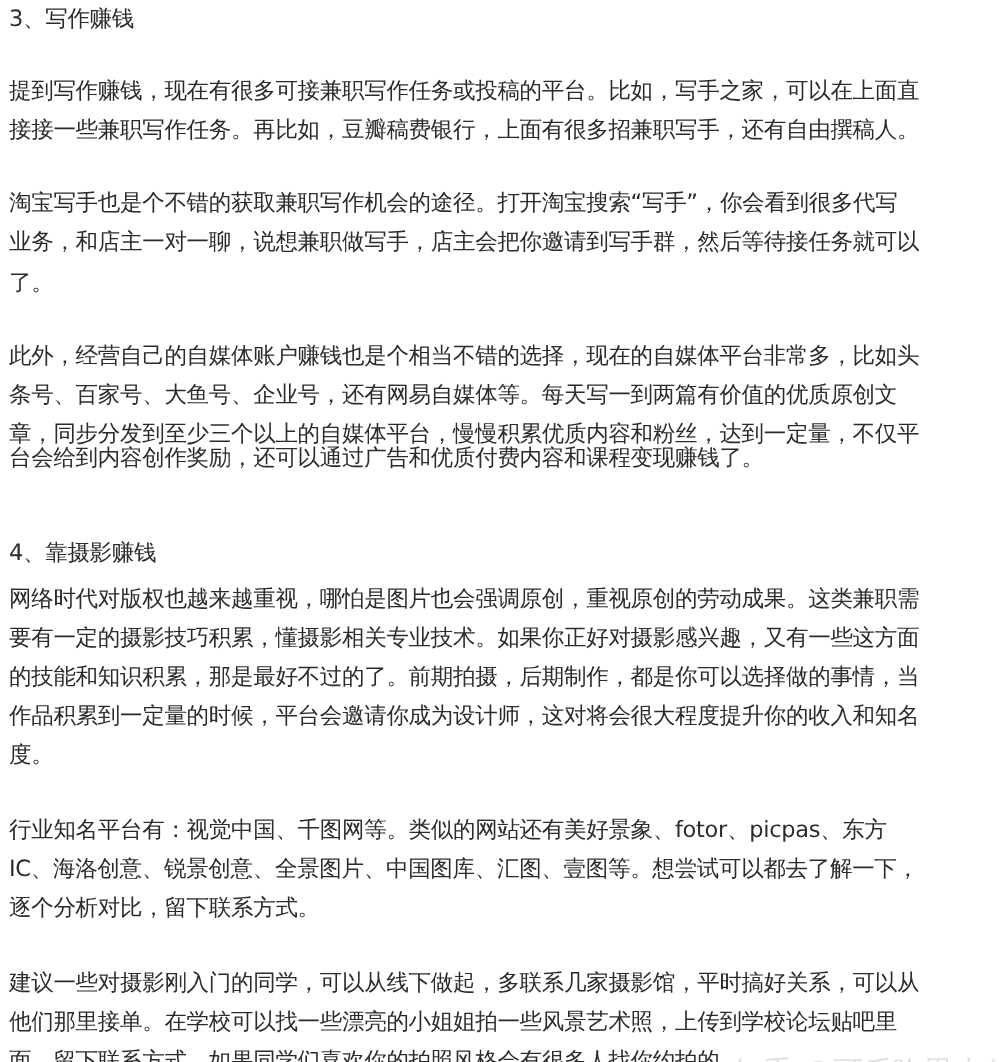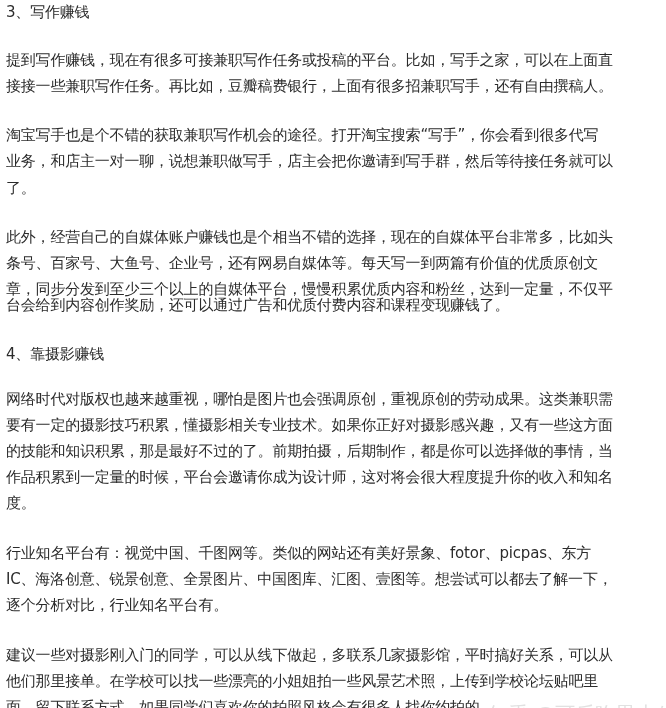--- a/index.html
+++ b/index.html
@@ -31,30 +31,30 @@
 
   <div class="line" style="top:122px">淘宝写手也是个不错的获取兼职写作机会的途径。打开淘宝搜索“写手”，你会看到很多代写</div>
   <div class="line" style="top:148px">业务，和店主一对一聊，说想兼职做写手，店主会把你邀请到写手群，然后等待接任务就可以</div>
   <div class="line" style="top:175px">了。</div>
 
   <div class="line" style="top:224px">此外，经营自己的自媒体账户赚钱也是个相当不错的选择，现在的自媒体平台非常多，比如头</div>
   <div class="line" style="top:250px">条号、百家号、大鱼号、企业号，还有网易自媒体等。每天写一到两篇有价值的优质原创文</div>
   <div class="line" style="top:276px">章，同步分发到至少三个以上的自媒体平台，慢慢积累优质内容和粉丝，达到一定量，不仅平</div>
   <div class="line" style="top:292px">台会给到内容创作奖励，还可以通过广告和优质付费内容和课程变现赚钱了。</div>
 
-  <div class="line" style="top:341px">4、靠摄影赚钱</div>
+  <div class="line" style="top:355px">4、靠摄影赚钱</div>
 
   <div class="line" style="top:386px">网络时代对版权也越来越重视，哪怕是图片也会强调原创，重视原创的劳动成果。这类兼职需</div>
   <div class="line" style="top:412px">要有一定的摄影技巧积累，懂摄影相关专业技术。如果你正好对摄影感兴趣，又有一些这方面</div>
   <div class="line" style="top:438px">的技能和知识积累，那是最好不过的了。前期拍摄，后期制作，都是你可以选择做的事情，当</div>
   <div class="line" style="top:464px">作品积累到一定量的时候，平台会邀请你成为设计师，这对将会很大程度提升你的收入和知名</div>
   <div class="line" style="top:490px">度。</div>
 
   <div class="line" style="top:540px">行业知名平台有：视觉中国、千图网等。类似的网站还有美好景象、fotor、picpas、东方</div>
   <div class="line" style="top:566px">IC、海洛创意、锐景创意、全景图片、中国图库、汇图、壹图等。想尝试可以都去了解一下，</div>
-  <div class="line" style="top:592px">逐个分析对比，行业知名平台有。</div>
+  <div class="line" style="top:592px">逐个分析对比，留下联系方式。</div>
 
   <div class="line" style="top:642px">建议一些对摄影刚入门的同学，可以从线下做起，多联系几家摄影馆，平时搞好关系，可以从</div>
   <div class="line" style="top:668px">他们那里接单。在学校可以找一些漂亮的小姐姐拍一些风景艺术照，上传到学校论坛贴吧里</div>
   <div class="line" style="top:694px">面，留下联系方式，如果同学们喜欢你的拍照风格会有很多人找你约拍的。</div>
 </div>
 
 <div class="watermark">知乎 @可乐吃思小公举</div>
 
 </body></html>

